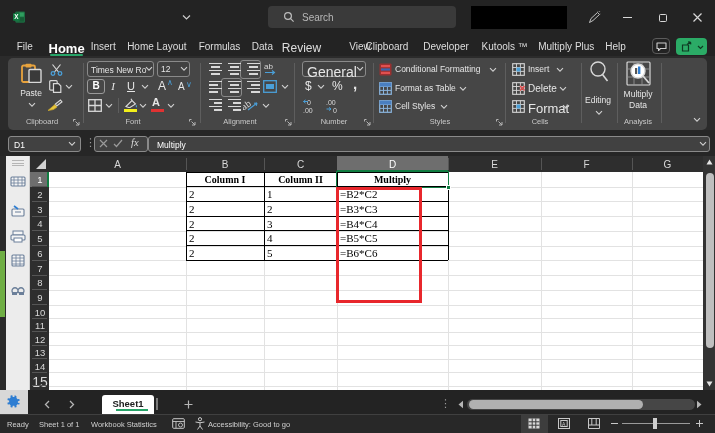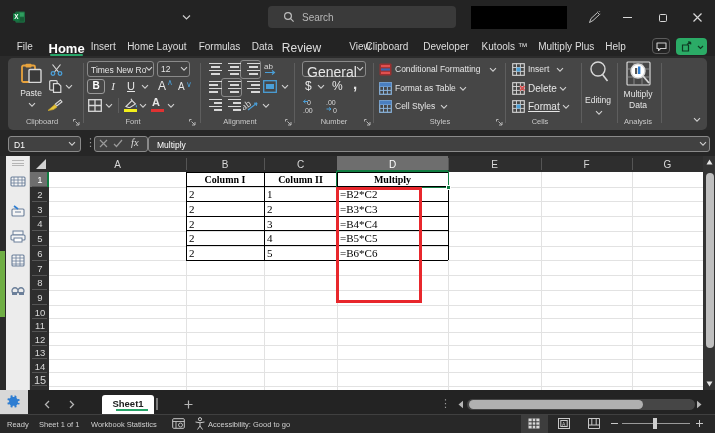--- a/index.html
+++ b/index.html
@@ -280,21 +280,21 @@
 </svg>
 <div class="t" style="left:528px;top:82.5px;font-size:10px;color:#e6e6e6;">Delete</div>
 <svg class="ab" style="left:559px;top:85.5px;" width="8" height="6" viewBox="0 0 8 6">
       <path d="M1 1.2 L4 4.2 L7 1.2" stroke="#cfcfcf" stroke-width="1.1" fill="none"></path>
     </svg>
 <svg class="ab" style="left:512px;top:100px;" width="13" height="13" viewBox="0 0 13 13">
 <rect x="0.7" y="0.7" width="11.6" height="11.6" stroke="#d8d8d8" stroke-width="1.1" fill="none"></rect>
 <path d="M0.7 4.5 H12.3 M0.7 8.4 H12.3 M4.5 0.7 V12.3 M8.4 0.7 V12.3" stroke="#d8d8d8" stroke-width="0.9"></path>
 <rect x="4.5" y="4.5" width="4" height="4" fill="#4a9fd8"></rect>
 </svg>
-<div class="t" style="left:528px;top:100.5px;font-size:10px;color:#e6e6e6;text-decoration:underline;">Format</div>
+<div class="t" style="left:528px;top:100.5px;font-size:13px;color:#e6e6e6;">Format</div>
 <svg class="ab" style="left:562px;top:103.5px;" width="8" height="6" viewBox="0 0 8 6">
       <path d="M1 1.2 L4 4.2 L7 1.2" stroke="#cfcfcf" stroke-width="1.1" fill="none"></path>
     </svg>
 <div class="t" style="left:540px;top:117px;transform:translateX(-50%);font-size:7.5px;color:#c9c9c9;">Cells</div>
 <svg class="ab" style="left:588px;top:60px;" width="22" height="24" viewBox="0 0 22 24">
 <circle cx="10" cy="9" r="7" stroke="#d8d8d8" stroke-width="1.4" fill="none"></circle>
 <path d="M14.5 14.5 L19.5 21" stroke="#d8d8d8" stroke-width="1.6"></path>
 </svg>
 <div class="t" style="left:598px;top:95px;transform:translateX(-50%);font-size:8.5px;color:#e6e6e6;">Editing</div>
 <svg class="ab" style="left:595px;top:110px;" width="8" height="6" viewBox="0 0 8 6">
@@ -406,21 +406,21 @@
 <div class="t" style="left:40px;top:306.77px;transform:translateX(-50%);font-size:9.5px;color:#d8d8d8;">10</div>
 <div class="ab" style="left:32px;top:317.57px;width:15px;height:1px;background:#555555;"></div>
 <div class="t" style="left:40px;top:320.27px;transform:translateX(-50%);font-size:9.5px;color:#d8d8d8;">11</div>
 <div class="ab" style="left:32px;top:331.07px;width:15px;height:1px;background:#555555;"></div>
 <div class="t" style="left:40px;top:333.77px;transform:translateX(-50%);font-size:9.5px;color:#d8d8d8;">12</div>
 <div class="ab" style="left:32px;top:344.57px;width:15px;height:1px;background:#555555;"></div>
 <div class="t" style="left:40px;top:347.27px;transform:translateX(-50%);font-size:9.5px;color:#d8d8d8;">13</div>
 <div class="ab" style="left:32px;top:358.07px;width:15px;height:1px;background:#555555;"></div>
 <div class="t" style="left:40px;top:360.77px;transform:translateX(-50%);font-size:9.5px;color:#d8d8d8;">14</div>
 <div class="ab" style="left:32px;top:371.57px;width:15px;height:1px;background:#555555;"></div>
-<div class="t" style="left:40px;top:374.27px;transform:translateX(-50%);font-size:11px;color:#d8d8d8;">15</div>
+<div class="t" style="left:40px;top:374.27px;transform:translateX(-50%);font-size:14px;color:#d8d8d8;">15</div>
 <div class="ab" style="left:32px;top:385.07px;width:15px;height:1px;background:#555555;"></div>
 <div class="t" style="left:40px;top:387.77px;transform:translateX(-50%);font-size:9.5px;color:#d8d8d8;">16</div>
 <div class="ab" style="left:32px;top:398.57px;width:15px;height:1px;background:#555555;"></div>
 <div class="ab" style="left:186px;top:172px;width:1px;height:218px;background:#e2e2e2;"></div>
 <div class="ab" style="left:264px;top:172px;width:1px;height:218px;background:#e2e2e2;"></div>
 <div class="ab" style="left:337px;top:172px;width:1px;height:218px;background:#e2e2e2;"></div>
 <div class="ab" style="left:448px;top:172px;width:1px;height:218px;background:#e2e2e2;"></div>
 <div class="ab" style="left:541px;top:172px;width:1px;height:218px;background:#e2e2e2;"></div>
 <div class="ab" style="left:632px;top:172px;width:1px;height:218px;background:#e2e2e2;"></div>
 <div class="ab" style="left:703px;top:172px;width:1px;height:218px;background:#e2e2e2;"></div>

